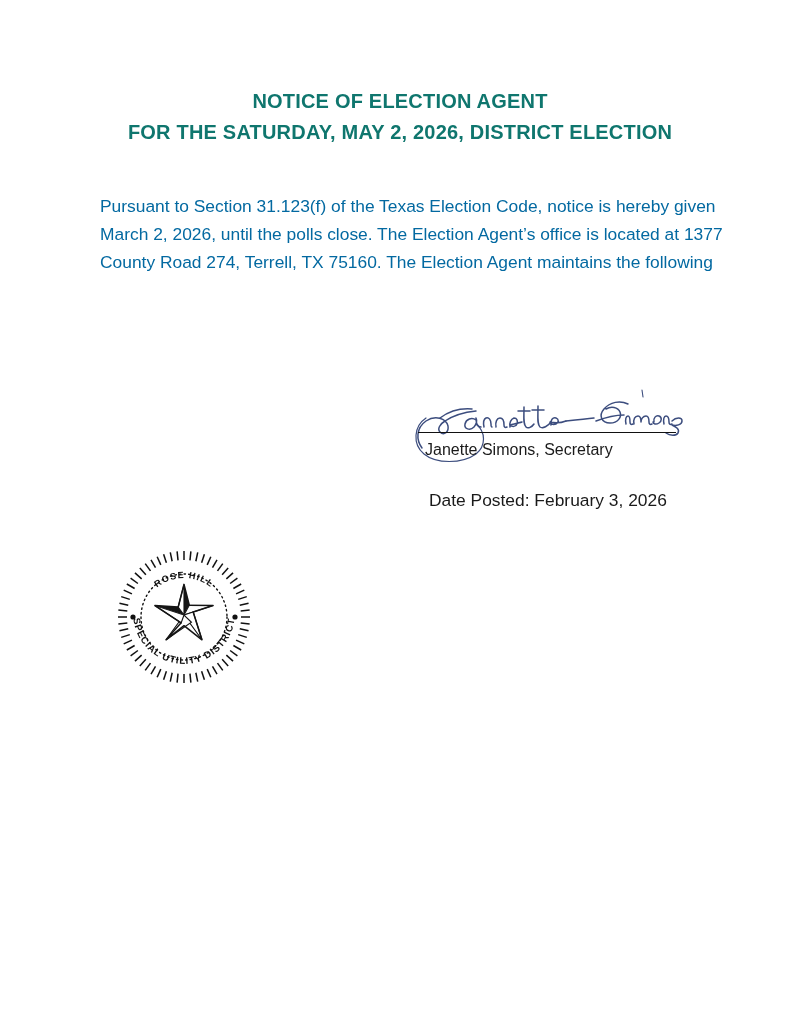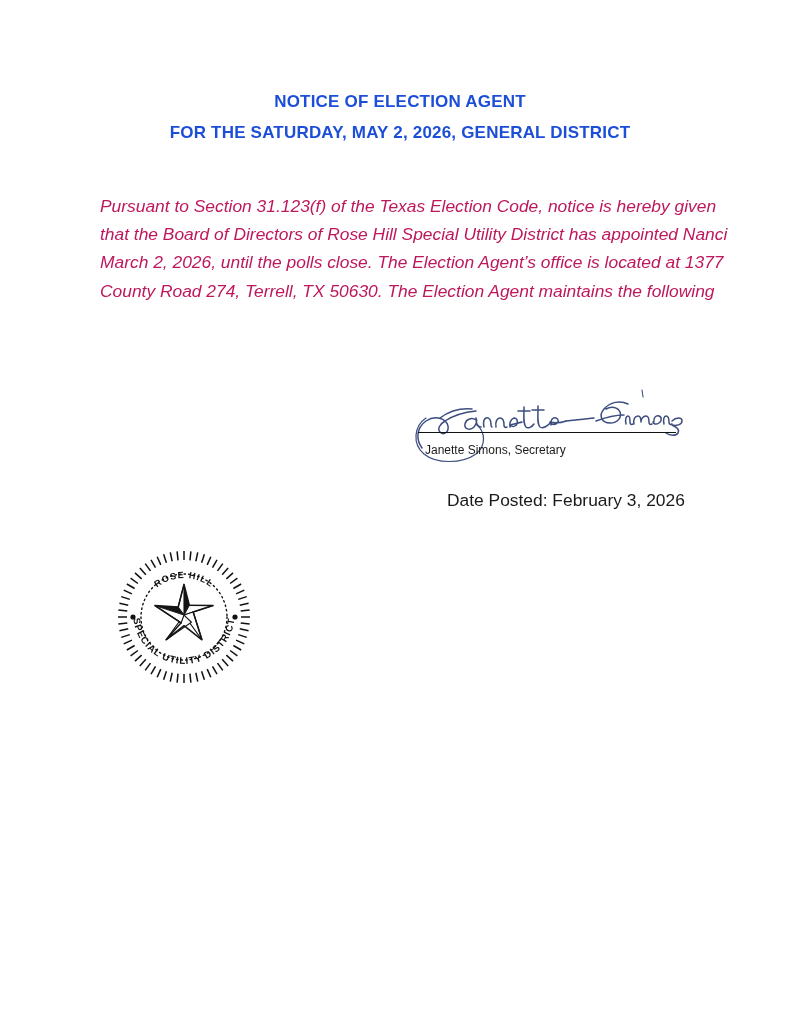--- a/index.html
+++ b/index.html
@@ -25,41 +25,40 @@
 
   
   .title-block {
     position: absolute;
     top: 86px;
     left: 0;
     width: 800px;
     text-align: center;
   }
   .title-line {
-    font-size: 17px;
+    font-size: 20px;
     font-weight: bold;
     letter-spacing: 0.2px;
     line-height: 31px;
-    color: #1d4ed8;
+    color: #0f766e;
     white-space: nowrap;
   }
 
   
   .body-block {
     position: absolute;
     top: 192px;
     left: 100px;
     width: 608px;
   }
   .body-line {
     font-size: 17.4px;
     line-height: 28.2px;
-    color: #be185d;
+    color: #0369a1;
     white-space: nowrap;
-    font-style: italic;
   }
 
   
   .signature-area {
     position: absolute;
     top: 392px;
     left: 416px;
     width: 330px;
   }
   .sig-wrap {
@@ -80,34 +79,33 @@
     left: 2px;
     top: 40px;
     width: 258px;
     height: 0;
     border-top: 1.6px solid #111111;
   }
   .sig-name {
     position: absolute;
     top: 46px;
     left: 9px;
-    font-size: 12px;
+    font-size: 16px;
     line-height: 24px;
     color: #1a1a1a;
     white-space: nowrap;
   }
   .date-posted {
     position: absolute;
     top: 96px;
     left: 13px;
     font-size: 17.4px;
     line-height: 24px;
     color: #1a1a1a;
     white-space: nowrap;
-    margin-left: 18px;
   }
 
   
   .seal {
     position: absolute;
     left: 116px;
     top: 549px;
     width: 136px;
     height: 136px;
   }
@@ -131,28 +129,27 @@
     fill: #111111;
   }
 </style>
 </head>
 <body>
 
 <div class="page">
 
   <div class="title-block">
     <div class="title-line">NOTICE OF ELECTION AGENT</div>
-    <div class="title-line">FOR THE SATURDAY, MAY 2, 2026, GENERAL DISTRICT</div>
+    <div class="title-line">FOR THE SATURDAY, MAY 2, 2026, DISTRICT ELECTION</div>
   </div>
 
   <div class="body-block">
     <div class="body-line">Pursuant to Section 31.123(f) of the Texas Election Code, notice is hereby given</div>
-    <div class="body-line">that the Board of Directors of Rose Hill Special Utility District has appointed Nanci</div>
     <div class="body-line">March 2, 2026, until the polls close. The Election Agent’s office is located at 1377</div>
-    <div class="body-line">County Road 274, Terrell, TX 50630. The Election Agent maintains the following</div>
+    <div class="body-line">County Road 274, Terrell, TX 75160. The Election Agent maintains the following</div>
   </div>
 
   <div class="signature-area">
 
     <div class="sig-wrap">
       <svg class="sig-svg" viewBox="0 0 270 52" xmlns="http://www.w3.org/2000/svg">
         <g fill="none" stroke="#3c4d7e" stroke-width="1.5" stroke-linecap="round" stroke-linejoin="round">
 
           <path d="M8 60 C2 52 2 40 12 33 C21 27 32 30 34 38 C35 44 30 48 26 44
                    C23 41 26 36 31 33 C40 27 52 24 62 23"></path>

